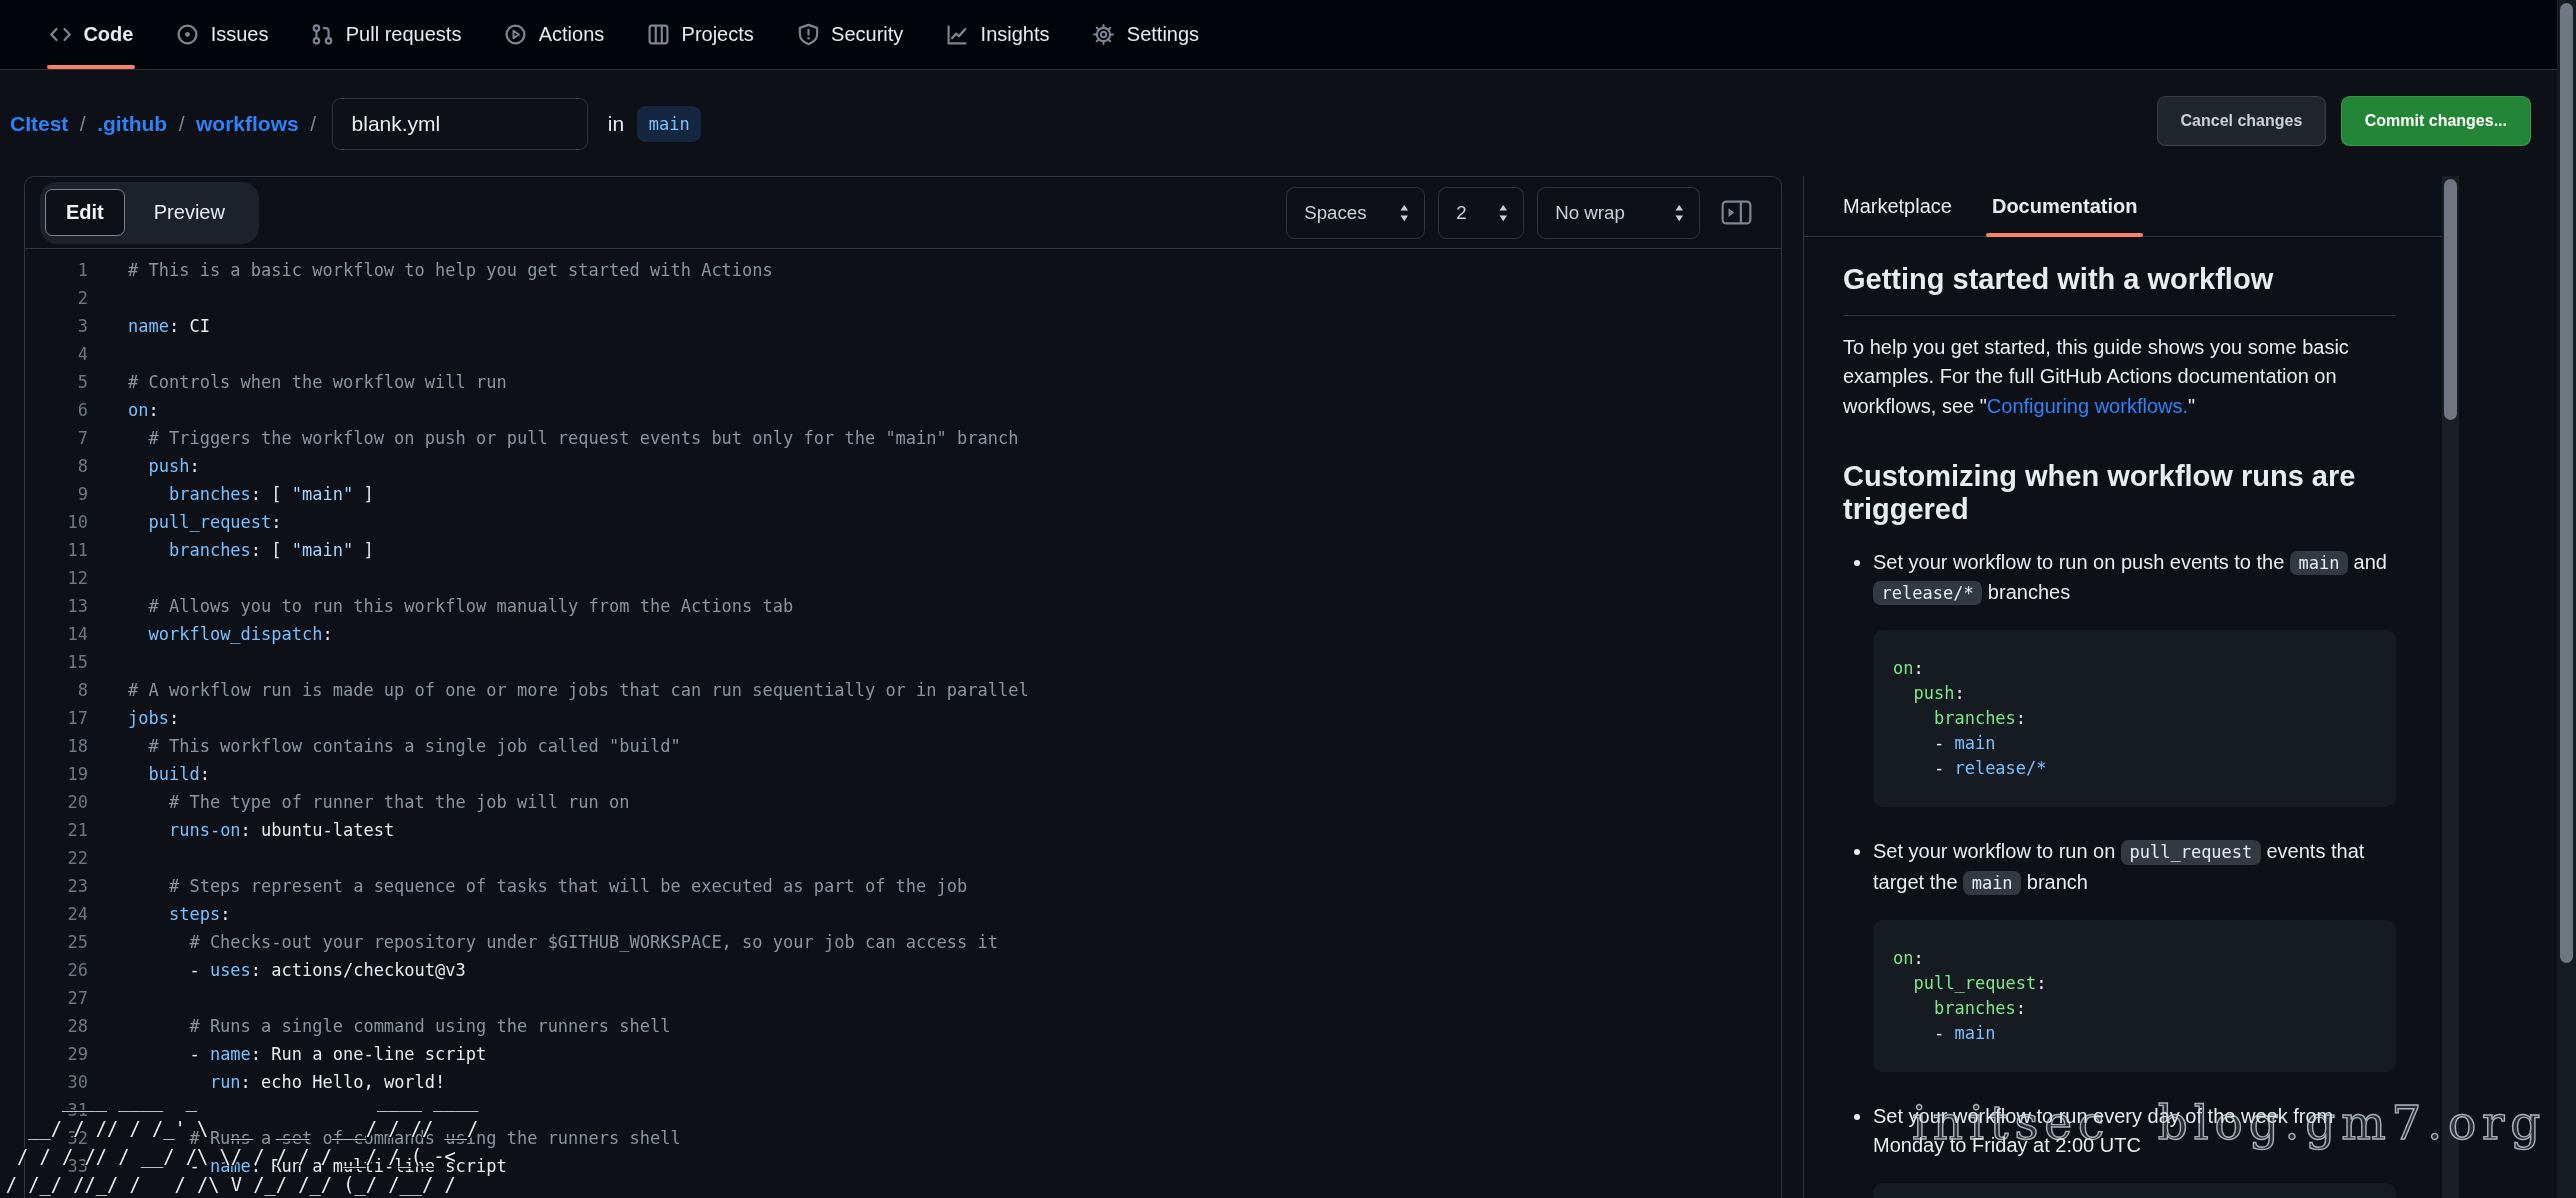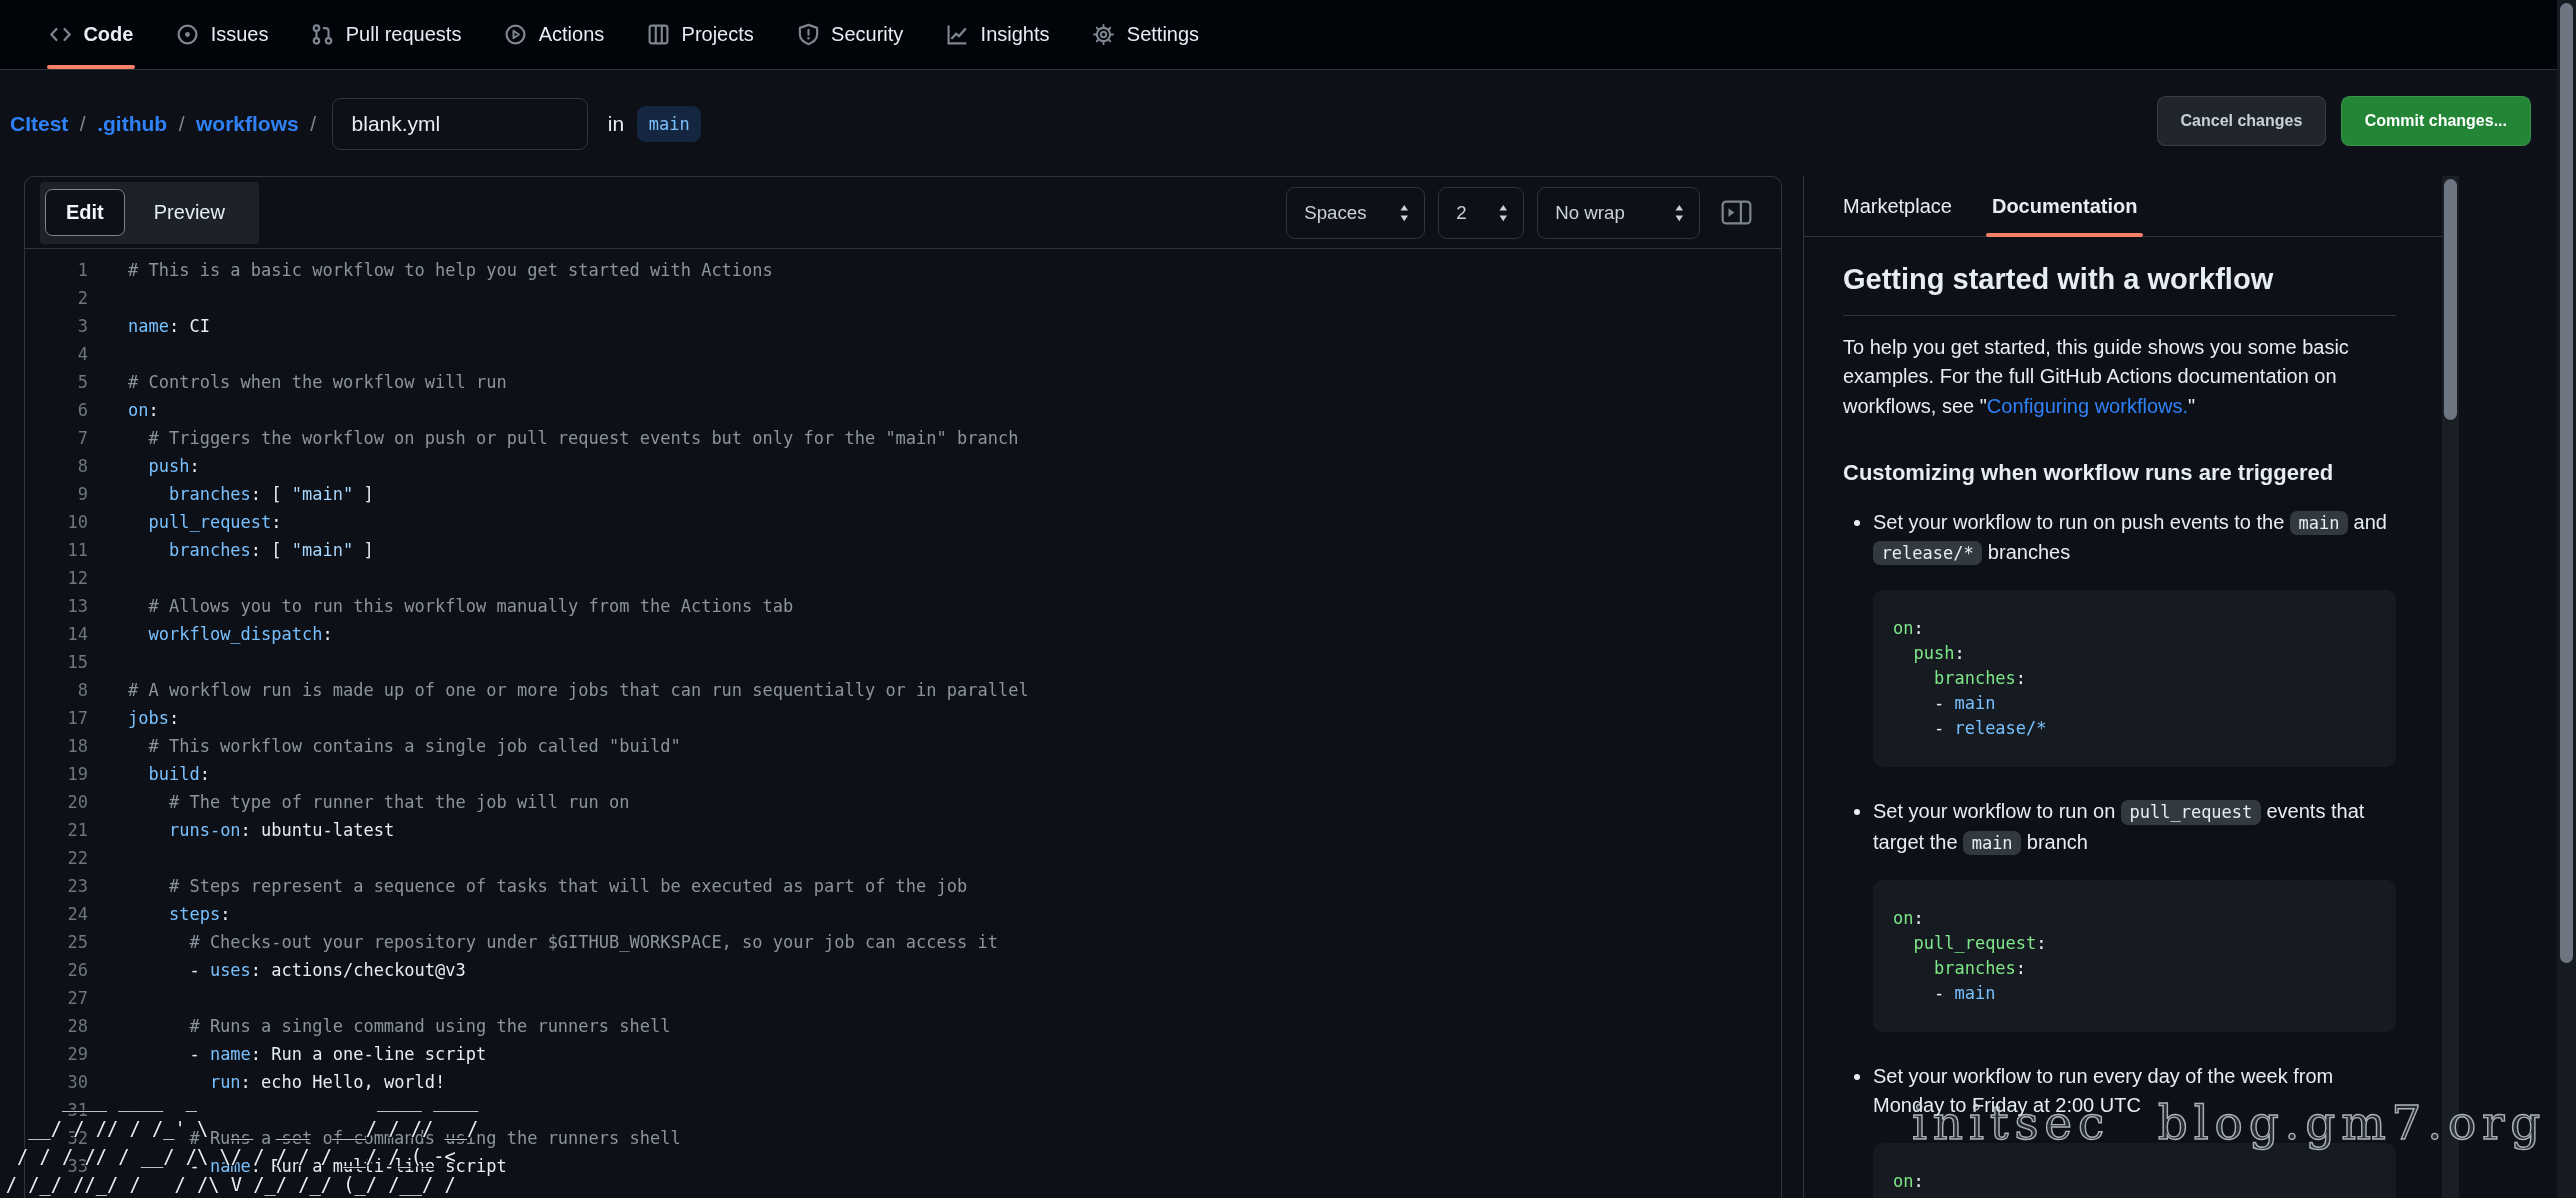--- a/index.html
+++ b/index.html
@@ -38,21 +38,21 @@
   .header-actions { position:absolute; right:45px; top:96px; display:flex; gap:14.4px; }
   .btn { height:50px; border-radius:8.6px; font-size:16px; font-weight:600;
     padding:0 23px; font-family:inherit; cursor:pointer; }
   .btn-secondary { background:#21262d; color:#c9d1d9; border:1.4px solid rgba(240,246,252,0.12); }
   .btn-primary { background:#238636; color:#ffffff; border:1.4px solid rgba(240,246,252,0.12); }
   
   .editor-panel { position:absolute; left:24px; top:176px; width:1758px; height:1078px;
     border:1.4px solid #30363d; border-radius:10px; background:#0d1117; overflow:hidden; }
   .toolbar { height:72px; border-bottom:1.4px solid #30363d; display:flex;
     align-items:center; padding:0 27px 0 15px; }
-  .seg { display:flex; align-items:center; background:#1c212a; border-radius:4px;
+  .seg { display:flex; align-items:center; background:#1c212a; border-radius:17px;
     height:62px; padding:5px; }
   .btn-edit { height:47px; padding:0 20px; background:#0d1117; border:1.4px solid #7d8590;
     border-radius:7.2px; color:#f0f6fc; font-weight:700; font-size:20px; font-family:inherit; cursor:pointer; }
   .btn-preview { height:47px; padding:0 29px; background:transparent; border:none;
     color:#e6edf3; font-size:20px; font-family:inherit; cursor:pointer; }
   .tools { margin-left:auto; display:flex; align-items:center; gap:13px; }
   .sel { height:52px; border:1.4px solid #30363d; border-radius:8.6px; background:#0d1117;
     display:flex; align-items:center; justify-content:space-between;
     padding:0 13px 0 17px; color:#c9d1d9; font-size:18.7px; cursor:pointer; }
   .sel-spaces { width:139px; } .sel-size { width:86px; } .sel-wrap { width:163px; }
@@ -74,21 +74,21 @@
   .sb-tab { font-size:20px; color:#e6edf3; position:relative; height:100%;
     display:flex; align-items:center; cursor:pointer; }
   .sb-tab.active { font-weight:700; }
   .sb-tab.active::after { content:""; position:absolute; left:-5.7px; right:-5.7px;
     bottom:-1.4px; height:4.3px; border-radius:2.9px; background:#f78166; }
   .sb-content { padding:0 47px 0 39px; color:#e6edf3; }
   .sb-title { font-size:29px; font-weight:700; margin:26px 0 0; }
   .sb-hr { border:none; border-top:1.4px solid #30363d; margin:18.7px 0 17px; }
   .sb-intro { font-size:20px; line-height:29.5px; margin:0; }
   .doclink { color:#2f81f7; text-decoration:none; cursor:pointer; }
-  .sb-h3 { font-size:22px; font-weight:700; margin:39px 0 0; }
+  .sb-h3 { font-size:29px; font-weight:700; margin:39px 0 0; }
   .sb-list { margin:21.6px 0 0; padding-left:30px; }
   .sb-list li { font-size:20px; line-height:29.5px; margin-bottom:11.5px; }
   .chip { font-family:"DejaVu Sans Mono", monospace; font-size:17px;
     background:rgba(110,118,129,0.4); padding:2.2px 8.6px; border-radius:7.2px; color:#e6edf3; }
   .sb-code { background:#161b22; border-radius:10px; padding:26px 20px; margin:21.6px 0 30px;
     font-family:"DejaVu Sans Mono", monospace; font-size:17px; line-height:25px; white-space:pre; }
   .tk2-g { color:#7ee787; } .tk2-v { color:#79c0ff; } .tk2-w { color:#e6edf3; }
   
   .sb-scrollbar { position:absolute; left:2442px; top:176px; width:17px; height:1023px;
     background:#1a1f26; }

